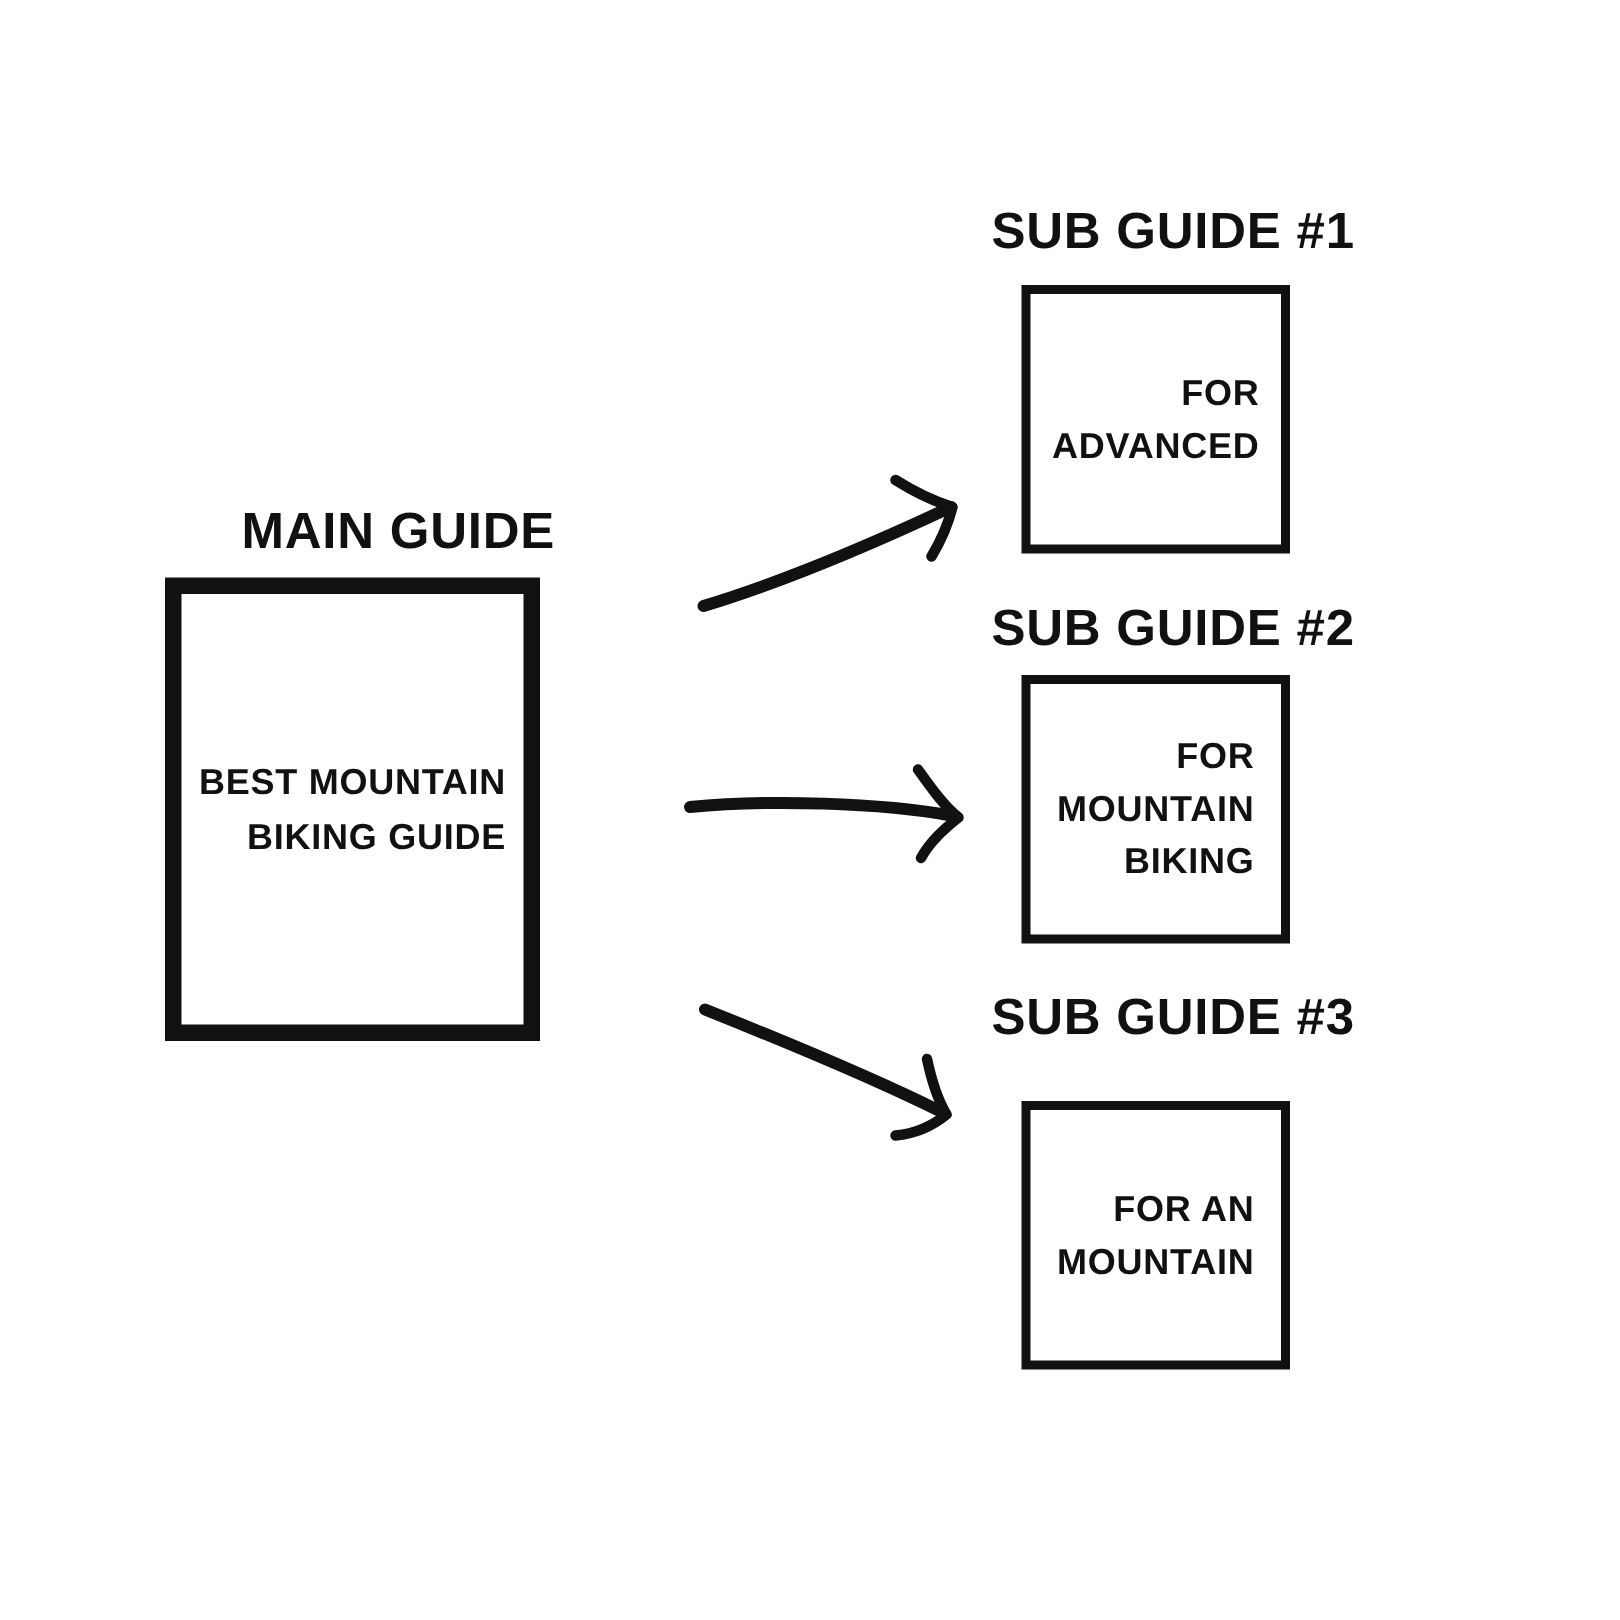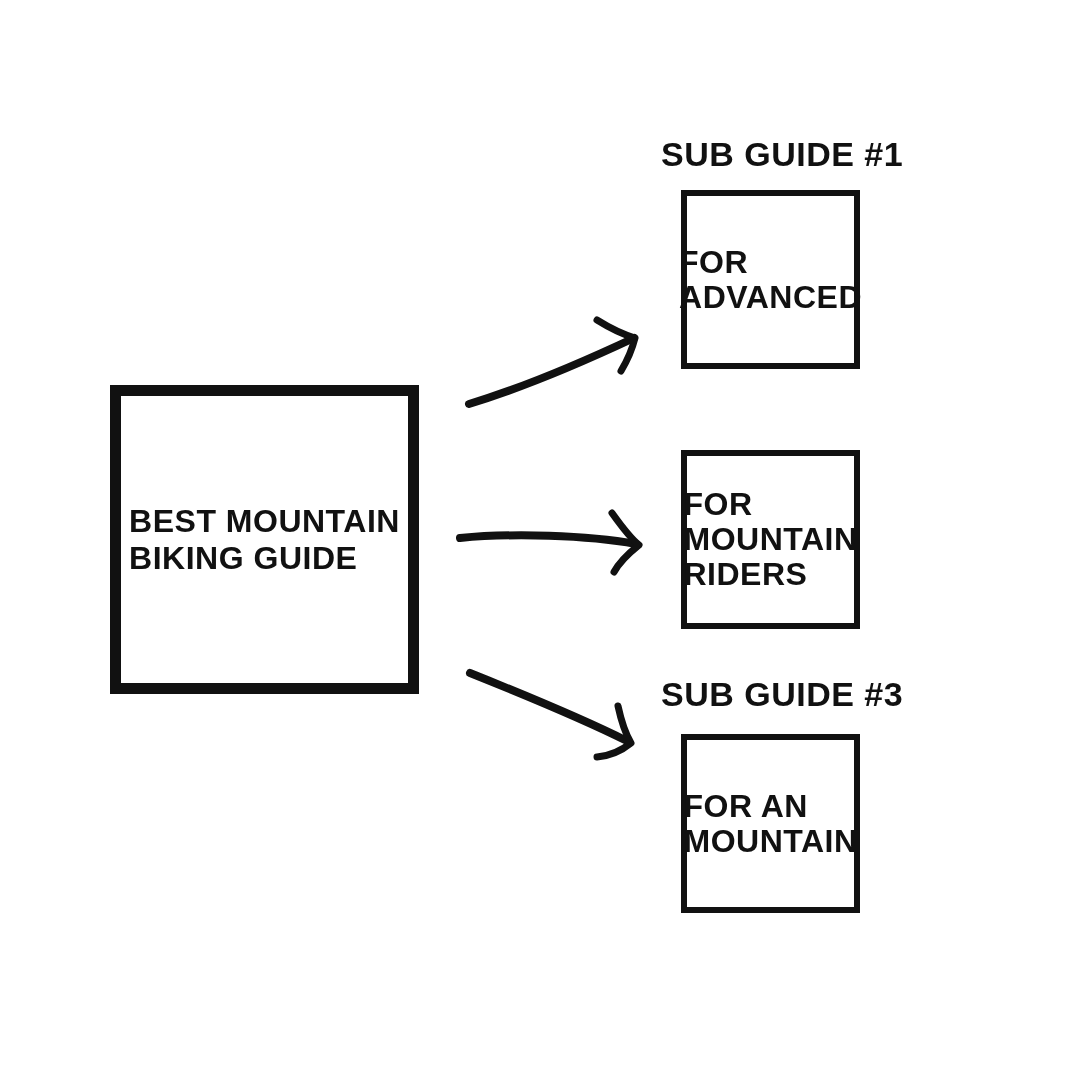--- a/index.html
+++ b/index.html
@@ -28,42 +28,42 @@
   }
   .guide-box {
     position: absolute;
     background: var(--bg);
     display: flex;
     align-items: center;
     justify-content: center;
   }
   .main-box {
     left: 110px; top: 385px;
-    width: 309px; height: 309px;
+    width: 250px; height: 309px;
     border: 11px solid var(--ink);
   }
   .sub-box {
     left: 681px;
     width: 179px; height: 179px;
     border: 6px solid var(--ink);
   }
   .box-text {
     font-weight: 700;
-    font-size: 32px;
+    font-size: 24px;
     line-height: 37px;
     letter-spacing: 0.5px;
-    text-align: left;
+    text-align: right;
     color: var(--ink);
   }
   .sub-box .box-text { line-height: 35px; }
   .box-text span { display: block; white-space: nowrap; }
   .main-label { left: 110px; top: 339px; width: 311px; }
   .sub-label-1 { left: 661px; top: 139px; width: 220px; }
   .sub-label-2 { left: 661px; top: 404px; width: 220px; }
-  .sub-label-3 { left: 661px; top: 663px; width: 220px; margin-top: 16px; }
+  .sub-label-3 { left: 661px; top: 663px; width: 220px; }
   .sub-box-1 { top: 190px; }
   .sub-box-2 { top: 450px; }
   .sub-box-3 { top: 734px; }
   .arrow { position: absolute; }
   .arrow-1 { left: 455px; top: 298px; }
   .arrow-2 { left: 452px; top: 505px; }
   .arrow-3 { left: 455px; top: 660px; }
   .arrow path {
     fill: none;
     stroke: var(--ink);
@@ -71,20 +71,21 @@
     stroke-linejoin: round;
   }
   .shaft { stroke-width: 8px; }
   .head  { stroke-width: 7px; }
 </style>
 </head>
 <body>
 
 <div class="canvas">
 
+  <div class="guide-label main-label">MAIN GUIDE</div>
   <div class="guide-box main-box">
     <div class="box-text">
       <span>BEST MOUNTAIN</span>
       <span>BIKING GUIDE</span>
     </div>
   </div>
 
   <svg class="arrow arrow-1" width="200" height="120" viewBox="0 0 200 120">
     <path class="shaft" d="M 14,106 C 70,89 130,63 179,40"></path>
     <path class="head" d="M 142,22 C 158,32 170,37 180,40 C 177,52 172,63 166,73"></path>
@@ -101,25 +102,26 @@
   </svg>
 
   <div class="guide-label sub-label-1">SUB GUIDE #1</div>
   <div class="guide-box sub-box sub-box-1">
     <div class="box-text">
       <span>FOR</span>
       <span>ADVANCED</span>
     </div>
   </div>
 
+  <div class="guide-label sub-label-2">SUB GUIDE #2</div>
   <div class="guide-box sub-box sub-box-2">
     <div class="box-text">
       <span>FOR</span>
       <span>MOUNTAIN</span>
-      <span>RIDERS</span>
+      <span>BIKING</span>
     </div>
   </div>
 
   <div class="guide-label sub-label-3">SUB GUIDE #3</div>
   <div class="guide-box sub-box sub-box-3">
     <div class="box-text">
       <span>FOR AN</span>
       <span>MOUNTAIN</span>
     </div>
   </div>

